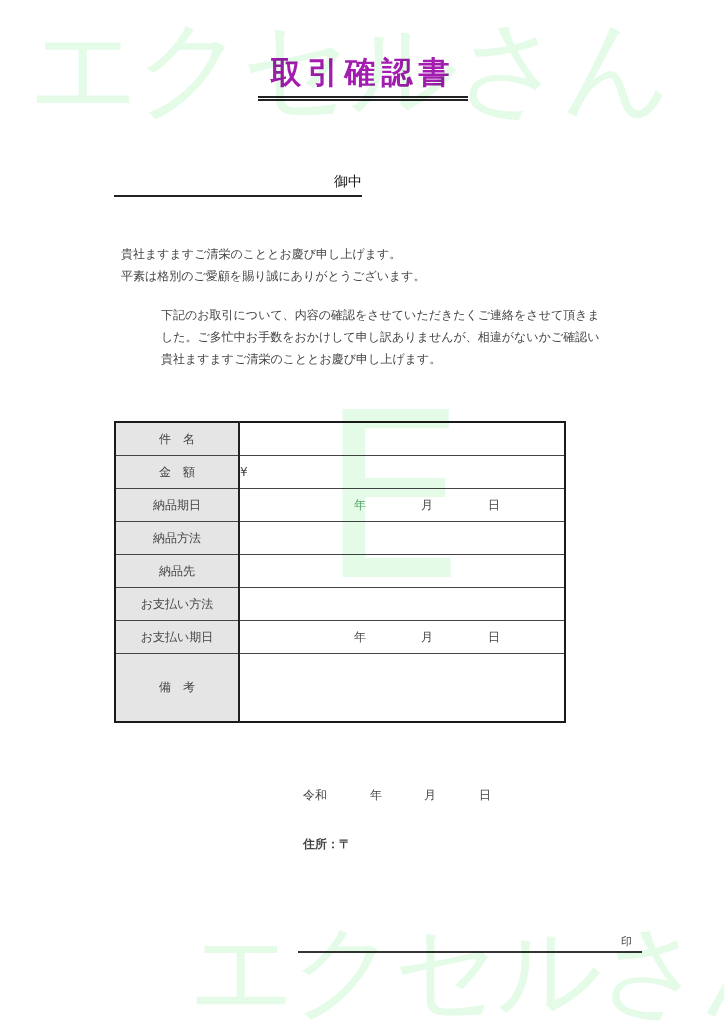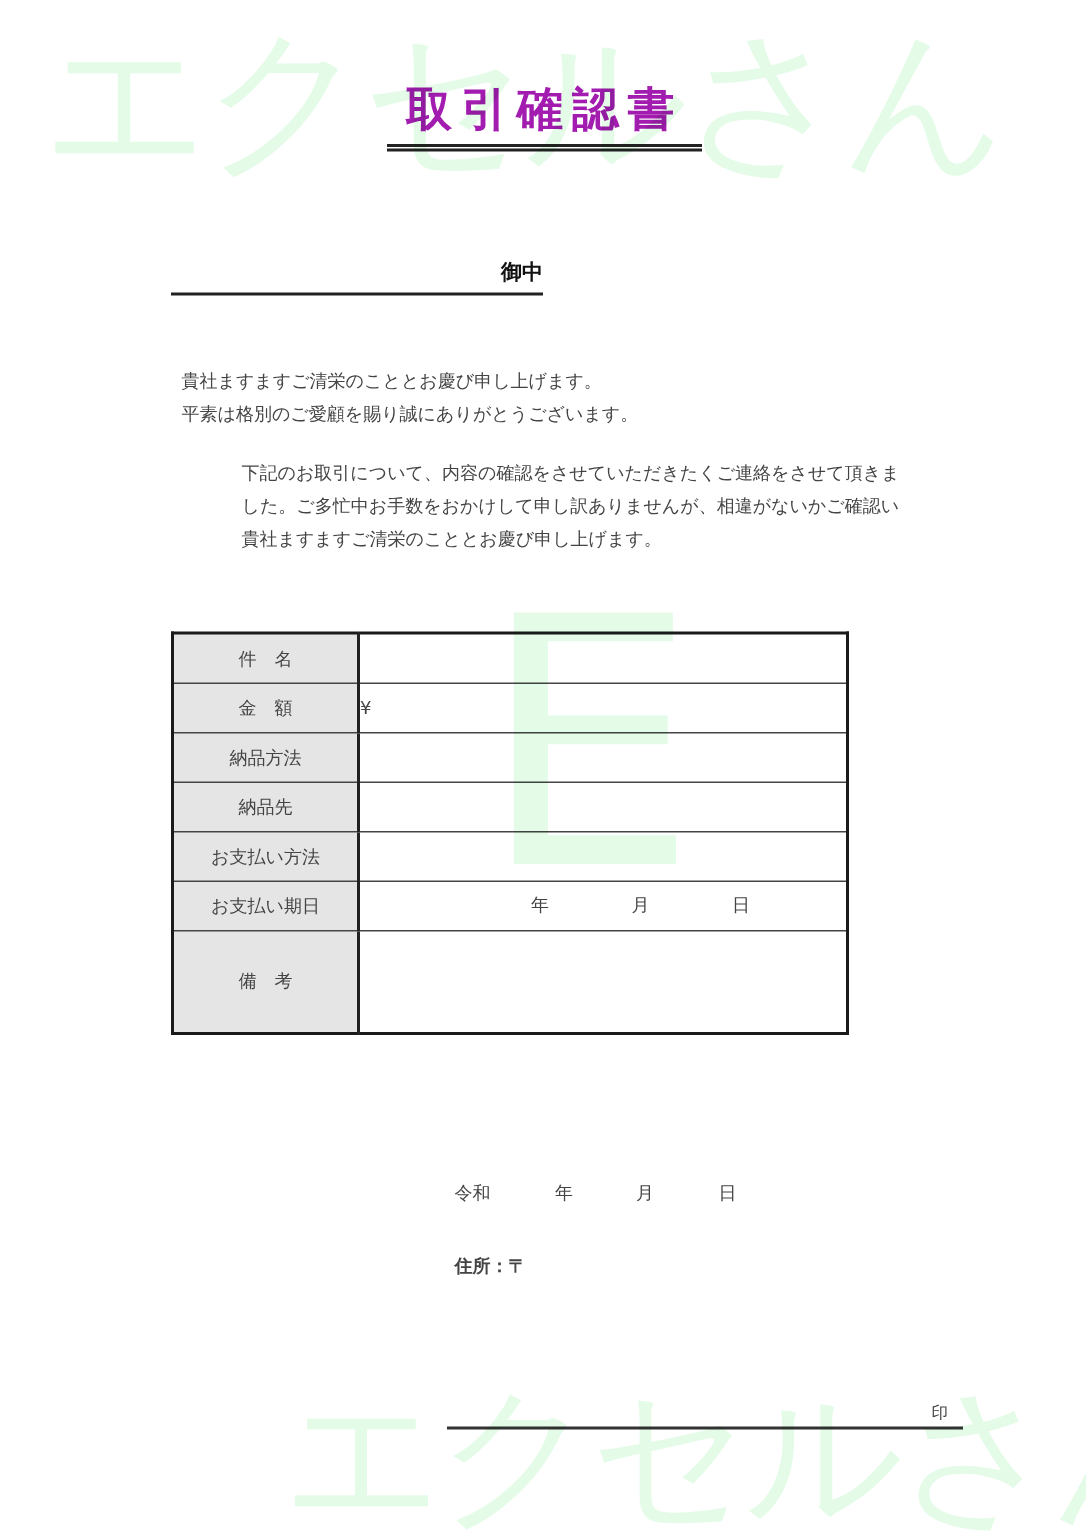--- a/index.html
+++ b/index.html
@@ -21,21 +21,21 @@
 
     .title {
       left: 258px; top: 52px; width: 210px; text-align: center;
       font-size: 31px; font-weight: bold; letter-spacing: 6px; color: #a21caf;
       padding-bottom: 2px;
       border-bottom: 5px double #222;
       mix-blend-mode: multiply;
     }
     .addressee {
       left: 114px; top: 173px; width: 248px; text-align: right;
-      font-size: 14px; font-weight: bold; color: #111; padding-bottom: 4px;
+      font-size: 14px; font-weight: normal; color: #111; padding-bottom: 4px;
       border-bottom: 2.5px solid #222;
     }
     .para { left: 121px; font-size: 12px; line-height: 22px; color: #444; width: 490px; }
     .p1 { top: 243px; }
     .p2 { top: 304px; margin-left: 40px; }
 
     .form {
       left: 114px; top: 421px; width: 452px; border: 2.5px solid #1a1a1a;
       border-collapse: collapse; mix-blend-mode: multiply; table-layout: fixed;
     }
@@ -85,20 +85,30 @@
     <td class="label">件　名</td>
     <td class="value"></td>
   </tr>
   <tr>
     <td class="label">金　額</td>
     <td class="value yen">
       <span>¥</span>
     </td>
   </tr>
   <tr>
+    <td class="label">納品期日</td>
+    <td class="value">
+      <div class="date-parts">
+        <span class="dp-y green">年</span>
+        <span class="dp-m">月</span>
+        <span class="dp-d">日</span>
+      </div>
+    </td>
+  </tr>
+  <tr>
     <td class="label">納品方法</td>
     <td class="value"></td>
   </tr>
   <tr>
     <td class="label">納品先</td>
     <td class="value"></td>
   </tr>
   <tr>
     <td class="label">お支払い方法</td>
     <td class="value"></td>

